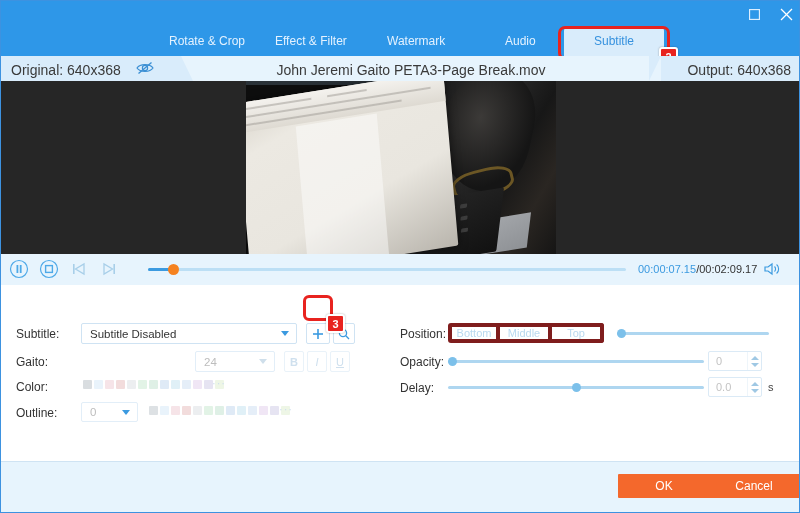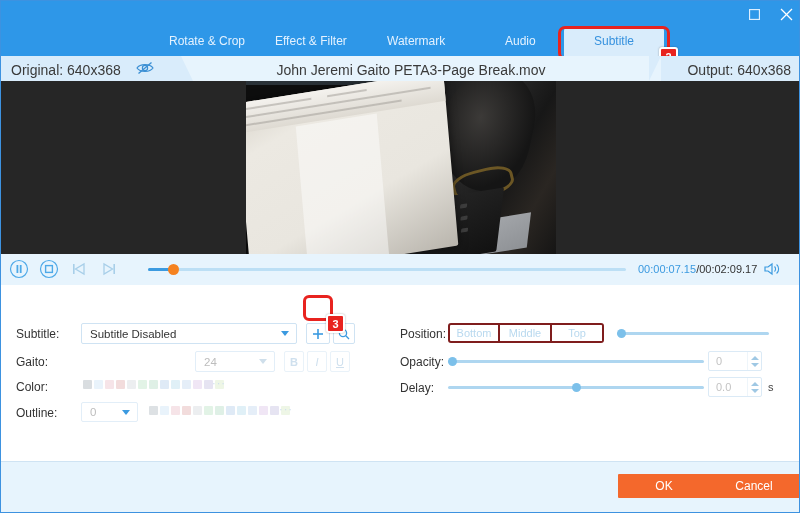--- a/index.html
+++ b/index.html
@@ -189,21 +189,21 @@
   .plus-highlight {
     position:absolute; left:302px; top:294px; width:30px; height:26px;
     border:3px solid #e8231f; border-radius:6px; pointer-events:none;
   }
 
   .sw { position:absolute; width:9px; height:9px; border-radius:1px; }
   .dots { position:absolute; font-size:11px; color:#cfe0ee; letter-spacing:1px; }
 
   
   .seg {
-    position:absolute; height:20px; border:2px solid #7f1d1d;
+    position:absolute; height:20px; border:4px solid #7f1d1d;
     display:flex; align-items:center; justify-content:center;
     font-size:11px; color:#b9d9ef; background:#fff; cursor:pointer;
   }
 
   .slider { position:absolute; height:3px; background:#aed6f0; border-radius:2px; }
   .sknob { position:absolute; width:9px; height:9px; background:#7cc0ea; border-radius:50%; top:-3px; cursor:pointer; }
 
   .spin {
     position:absolute; width:54px; height:20px;
     border:1px solid #dbeaf6; border-radius:2px; background:#fff;

